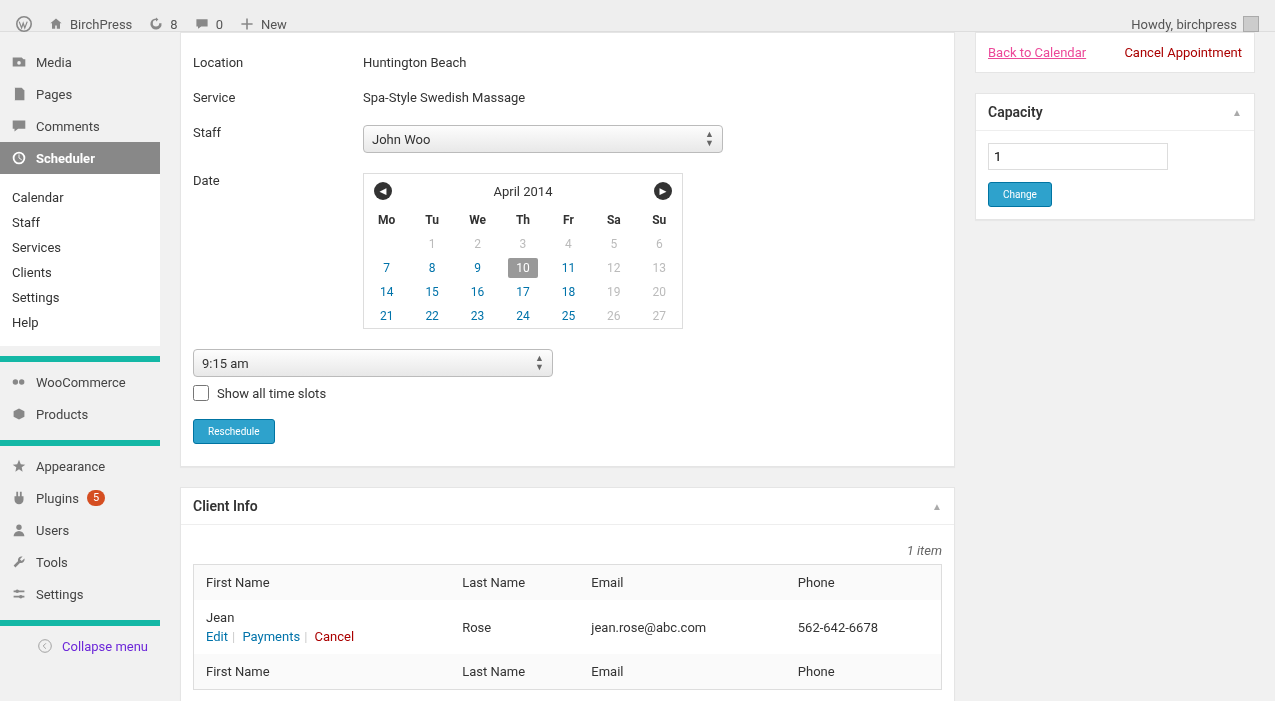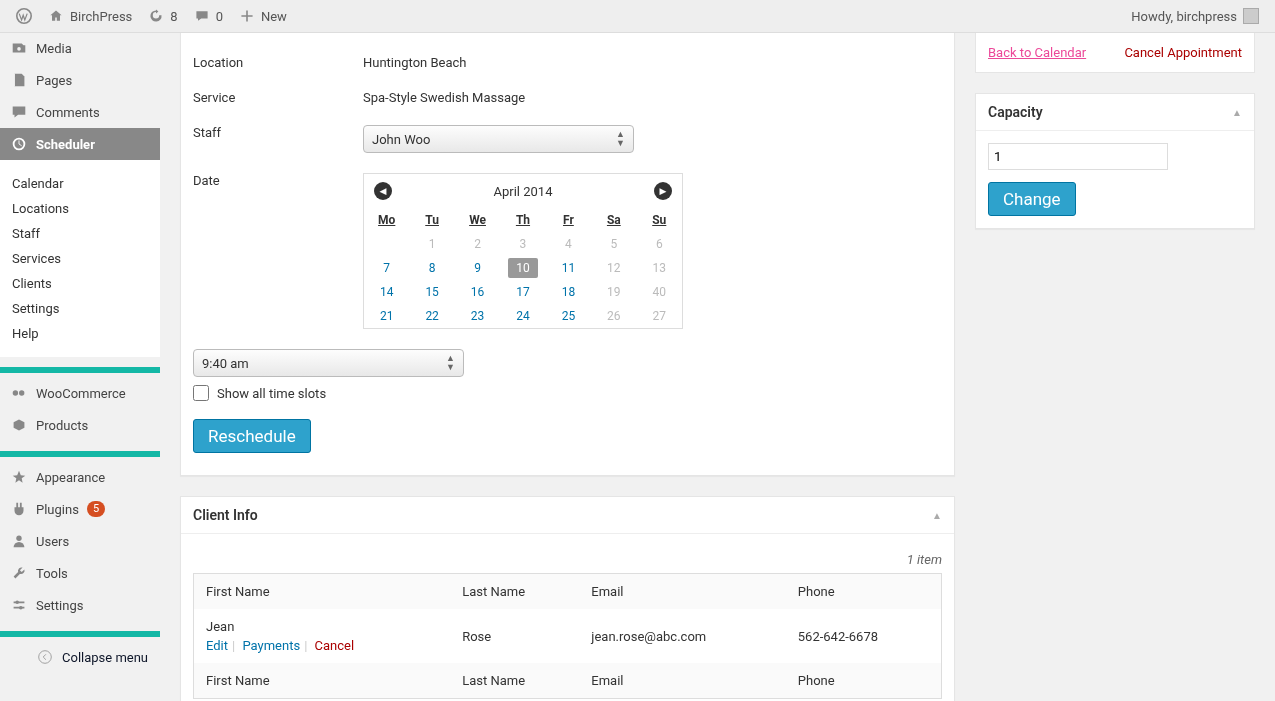--- a/index.html
+++ b/index.html
@@ -1,69 +1,69 @@
 <!DOCTYPE html>
 <html><head>
 <meta charset="utf-8">
 <style>
 * { margin:0; padding:0; box-sizing:border-box; font-family:-apple-system,BlinkMacSystemFont,"Segoe UI",Roboto,"Helvetica Neue",Arial,sans-serif; }
 body { background:#f1f1f1; font-size:13px; color:#333; }
 
 
-#wpadminbar { position:fixed; top:0; left:0; right:0; height:32px; background:#eeeeee; color:#666; display:flex; align-items:center; padding:16px 8px; z-index:100; border-bottom:1px solid #ddd;}
+#wpadminbar { position:fixed; top:0; left:0; right:0; height:32px; background:#eeeeee; color:#666; display:flex; align-items:flex-start; padding:8px 8px; z-index:100; border-bottom:1px solid #ddd;}
 #wpadminbar .ab-item { display:flex; align-items:center; gap:6px; padding:0 8px; height:32px; cursor:pointer; color:#555;}
 #wpadminbar .spacer{flex:1;}
 #wpadminbar svg{width:16px;height:16px;fill:#888;}
 .avatar-sq{width:16px;height:16px;background:#ccc;border:1px solid #aaa;}
 
 
-#adminmenu { position:fixed; top:32px; left:0; width:160px; bottom:0; background:#f1f1f1;}
+#adminmenu { position:fixed; top:46px; left:0; width:160px; bottom:0; background:#f1f1f1;}
 #adminmenu li { list-style:none; display:flex; align-items:center; padding:7px 10px; color:#444; cursor:pointer; gap:8px;}
 #adminmenu li.active { background:#888; color:#fff; position:relative;}
 #adminmenu li.active::after{content:""; position:absolute; right:-6px; top:50%; margin-top:-6px; border:6px solid transparent; border-left-color:#888;}
 #adminmenu li .badge{background:#d54e21;color:#fff;border-radius:10px;padding:0 6px;font-size:11px;line-height:16px;}
 #adminmenu li svg{width:18px;height:18px;fill:#888;flex:none;}
 #adminmenu li.sep{border-top:6px solid #14b8a6;margin-top:10px;padding-top:11px;}
 #adminmenu .submenu{background:#fff;padding:11px 0;}
 #adminmenu .submenu li{padding:5px 12px;color:#0073aa;}
 #adminmenu .submenu li.plain{color:#333;}
-#adminmenu .collapse{color:#0f172a;padding-left:36px;}
+#adminmenu .collapse{color:#6d28d9;padding-left:36px;}
 
 
 #wpbody { margin-left:160px; padding:20px 20px 0 20px; padding-top:0; margin-top:32px;}
 .wrap{display:flex; gap:20px; align-items:flex-start; padding-top:0;}
 .main-col{flex:1;}
 .side-col{width:280px;}
 
 .postbox{background:#fff; border:1px solid #e5e5e5; box-shadow:0 1px 1px rgba(0,0,0,.04); margin-bottom:20px;}
 .postbox h3{padding:10px 12px; font-size:14px; font-weight:600; border-bottom:1px solid #eee; display:flex; align-items:center; justify-content:space-between;}
 .postbox h3 .toggle{font-size:10px;color:#aaa;cursor:pointer;}
 .postbox .inside{padding:12px;}
 
 .form-row{display:flex; padding:10px 0;}
 .form-row .lbl{width:170px; color:#333;}
 .form-row .ctl{flex:1;}
 
-.select-like{display:flex;align-items:center;justify-content:space-between;width:271px;height:28px;border:1px solid #bbb;border-radius:4px;background:linear-gradient(#fdfdfd,#e8e8e8);padding:0 8px;}
+.select-like{display:flex;align-items:center;justify-content:space-between;width:360px;height:28px;border:1px solid #bbb;border-radius:4px;background:linear-gradient(#fdfdfd,#e8e8e8);padding:0 8px;}
 .select-like .arrows{font-size:9px;line-height:9px;color:#666;display:flex;flex-direction:column;}
 
 .datepicker{border:1px solid #ddd;width:320px;}
 .dp-head{display:flex;align-items:center;justify-content:space-between;padding:8px 10px;}
 .dp-head .nav{width:18px;height:18px;border-radius:50%;background:#333;color:#fff;display:flex;align-items:center;justify-content:center;font-size:9px;cursor:pointer;}
 .dp-table{width:100%;border-collapse:collapse;}
 .dp-table th,.dp-table td{width:14.28%;text-align:center;padding:5px 0;font-size:12px;}
-.dp-table th{font-weight:700;color:#333;text-decoration:underline;}
+.dp-table th{font-weight:700;color:#333;}
 .dp-table td{color:#0073aa;cursor:pointer;}
 .dp-table td.dis{color:#bbb;cursor:default;}
 .dp-table td.sel span{background:#999;color:#fff;padding:3px 8px;border-radius:2px;}
 
 .checkbox-row{display:flex;align-items:center;gap:8px;margin-top:8px;}
 .checkbox-row input{width:16px;height:16px;}
 
-.button-primary{background:#2ea2cc;border:1px solid #0074a2;color:#fff;padding:6px 14px;border-radius:3px;cursor:pointer;font-size:17px;}
+.button-primary{background:#2ea2cc;border:1px solid #0074a2;color:#fff;padding:6px 14px;border-radius:3px;cursor:pointer;font-size:10px;}
 
 .count-label{text-align:right;font-style:italic;color:#666;padding:6px 0;}
 .client-table{width:100%;border:1px solid #ddd;border-collapse:collapse;}
 .client-table th,.client-table td{padding:10px 12px;text-align:left;font-size:13px;}
 .client-table thead th{background:#fafafa;font-weight:400;color:#333;}
 .client-table tfoot th{background:#fafafa;font-weight:400;}
 .row-actions{margin-top:4px;}
 .row-actions a{color:#0073aa;cursor:pointer;}
 .row-actions .del{color:#a00;}
 .row-actions .sep{color:#ccc;padding:0 4px;}
@@ -139,21 +139,20 @@
     </li>
   <li class="active">
       <svg viewBox="0 0 20 20" style="fill:#fff">
         <circle cx="10" cy="10" r="6" fill="none" stroke="#fff" stroke-width="2"></circle>
         <path d="M10 6v4l3 2" stroke="#fff" fill="none"></path>
       </svg>
       <b>Scheduler</b>
     </li>
   <div class="submenu">
     <li class="plain">Calendar</li>
-    <li class="plain">Locations</li>
     <li class="plain">Staff</li>
     <li class="plain">Services</li>
     <li class="plain">Clients</li>
     <li class="plain">Settings</li>
     <li class="plain">Help</li>
   </div>
   <li class="sep">
       <svg viewBox="0 0 20 20">
         <circle cx="6" cy="10" r="3"></circle>
         <circle cx="13" cy="10" r="3"></circle>
@@ -271,40 +270,40 @@
                         <td class="dis">12</td>
                         <td class="dis">13</td>
                       </tr>
                       <tr>
                         <td>14</td>
                         <td>15</td>
                         <td>16</td>
                         <td>17</td>
                         <td>18</td>
                         <td class="dis">19</td>
-                        <td class="dis">40</td>
+                        <td class="dis">20</td>
                       </tr>
                       <tr>
                         <td>21</td>
                         <td>22</td>
                         <td>23</td>
                         <td>24</td>
                         <td>25</td>
                         <td class="dis">26</td>
                         <td class="dis">27</td>
                       </tr>
                     </tbody>
                   </table>
           </div>
         </div>
             </div>
         <div class="form-row">
               <div class="ctl">
           <div class="select-like">
-                  <span>9:40 am</span>
+                  <span>9:15 am</span>
                   <span class="arrows">▲<br>▼</span>
                 </div>
           <div class="checkbox-row">
                   <input type="checkbox" style="">
                   <span>Show all time slots</span>
                 </div>
           <div style="margin-top:18px;"><button class="button-primary">Reschedule</button></div>
         </div>
             </div>
       </div>

